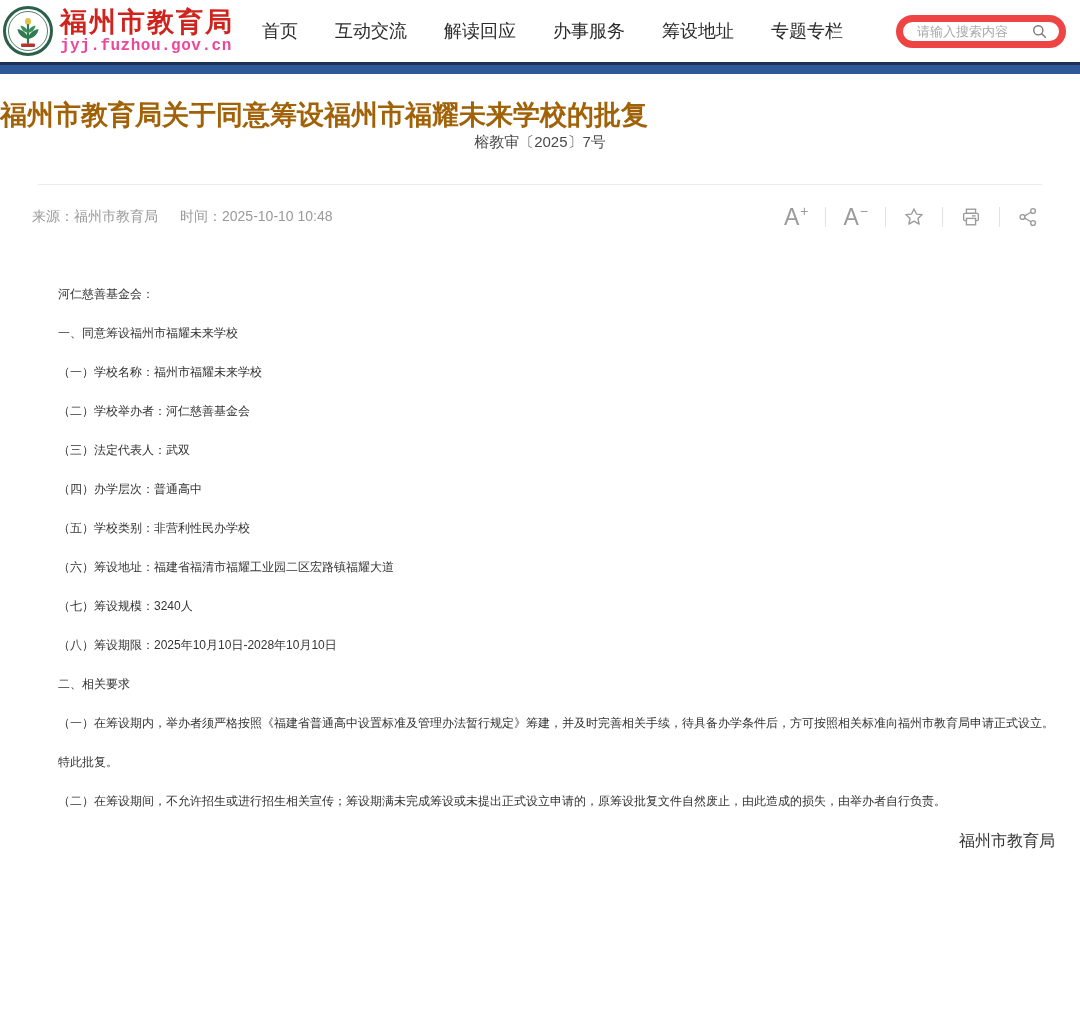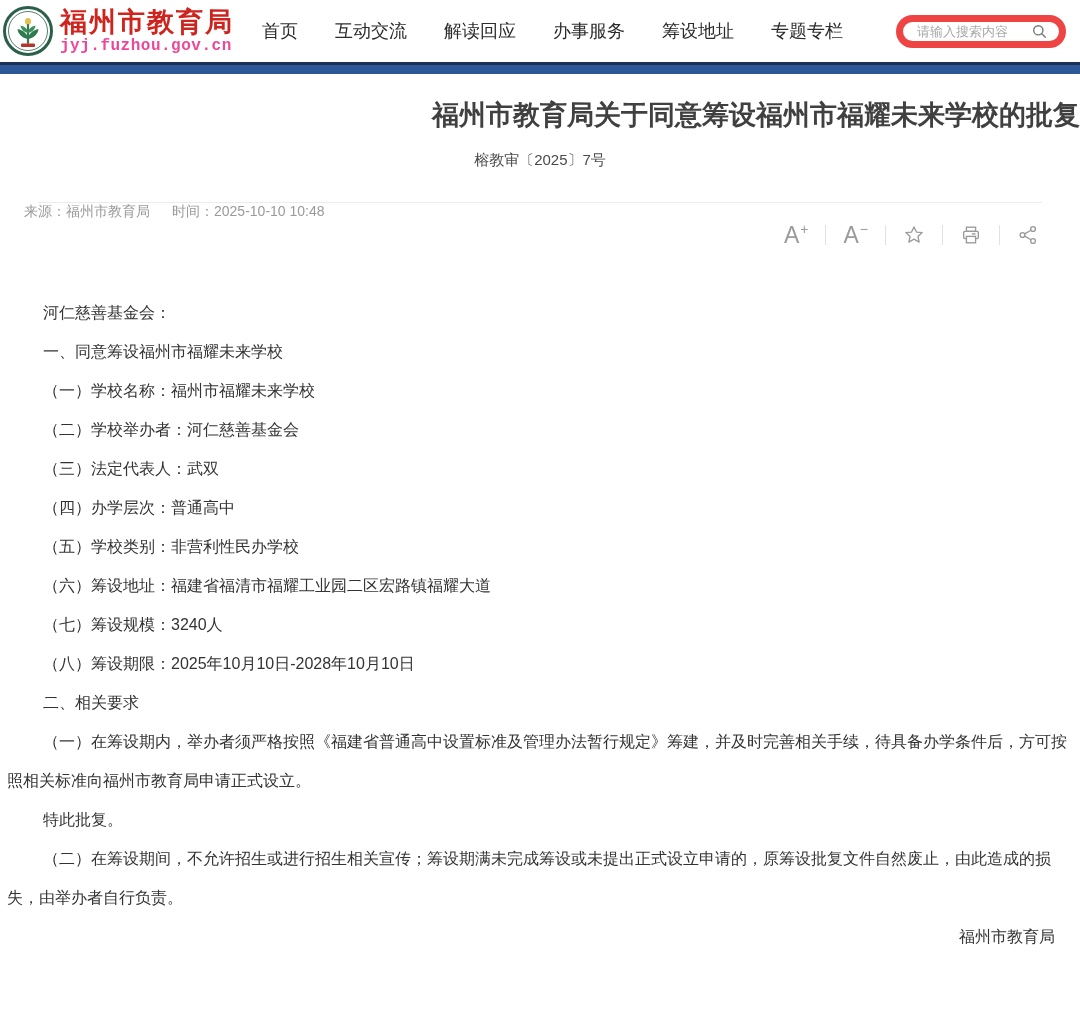--- a/index.html
+++ b/index.html
@@ -19,35 +19,35 @@
   .nav-item { font-size:18px; font-weight:normal; color:#2b2b2b; cursor:pointer; white-space:nowrap; }
   .search { margin-left:auto; margin-right:14px; width:170px; height:33px; border:7px solid #ef4444;
     border-radius:17px; display:flex; align-items:center; padding:0 12px; background:#fff; }
   .search input { border:none; outline:none; flex:1; min-width:0; font-size:13px; color:#666;
     font-family:inherit; background:transparent; }
   .search input::placeholder { color:#a8a8a8; }
   .search-icon { flex:0 0 auto; display:flex; cursor:pointer; }
   
   .topbar { height:12px; background:#2d5796; border-top:3px solid #1c3055; }
   
-  .article-title { text-align:right; margin-top:24px; font-size:27px; font-weight:bold; color:#404040; line-height:34px; }
-  .doc-number { text-align:center; margin-top:18px; font-size:15px; color:#4a4a4a; line-height:20px; }
+  .article-title { text-align:left; margin-top:24px; font-size:27px; font-weight:bold; color:#a16207; line-height:34px; }
+  .doc-number { text-align:center; font-size:15px; color:#4a4a4a; line-height:20px; }
   .divider { margin:32px 38px 0 38px; border-top:1px solid #ececec; }
   
-  .meta-row { display:flex; height:64px; padding-left:24px; padding-right:24px; }
+  .meta-row { display:flex; align-items:center; height:64px; padding-left:32px; padding-right:24px; }
   .meta { color:#9a9a9a; font-size:14px; }
   .meta .gap { display:inline-block; width:22px; }
   .toolbar { margin-left:auto; display:flex; align-items:center; }
   .tool-btn { display:flex; align-items:flex-start; color:#9b9b9b; cursor:pointer; padding:0 17px;
     font-size:23px; line-height:24px; font-weight:normal; }
   .tool-btn .sign { font-size:14px; line-height:12px; margin-left:1px; }
   .tool-sep { width:1px; height:20px; background:#e2e2e2; }
   .tool-btn svg { display:block; }
   
-  .doc-body { padding:26px 6px 0 7px; font-size:16px; line-height:39px; color:#333; }
+  .doc-body { padding:26px 6px 0 22px; font-size:12px; line-height:39px; color:#333; }
   .doc-body p { margin:0; text-indent:36px; }
   .signature { padding-right:25px; text-align:right; font-size:16px; line-height:39px; color:#333; }
 </style>
 </head>
 <body>
 
 <div class="header">
   <div class="logo">
     <svg viewBox="0 0 52 52" width="52" height="52">
       <circle cx="26" cy="26" r="23.5" fill="#ffffff" stroke="#2a5f49" stroke-width="3"></circle>

